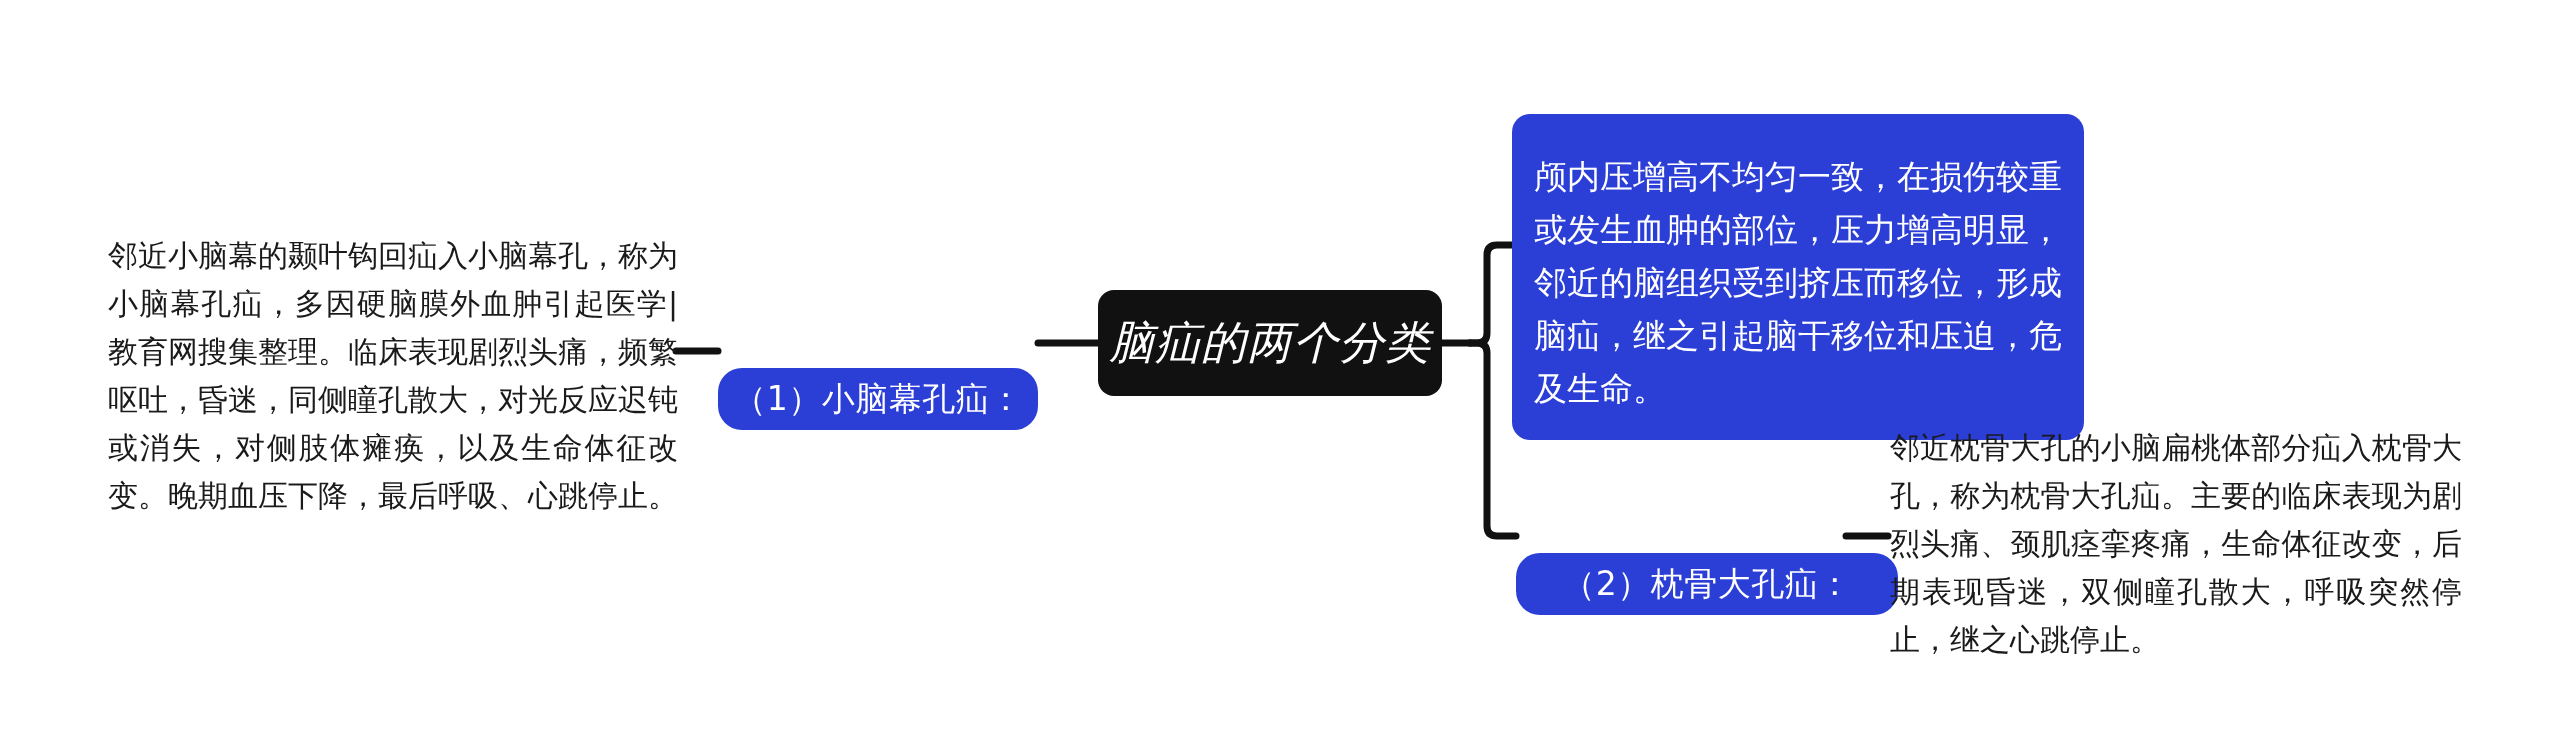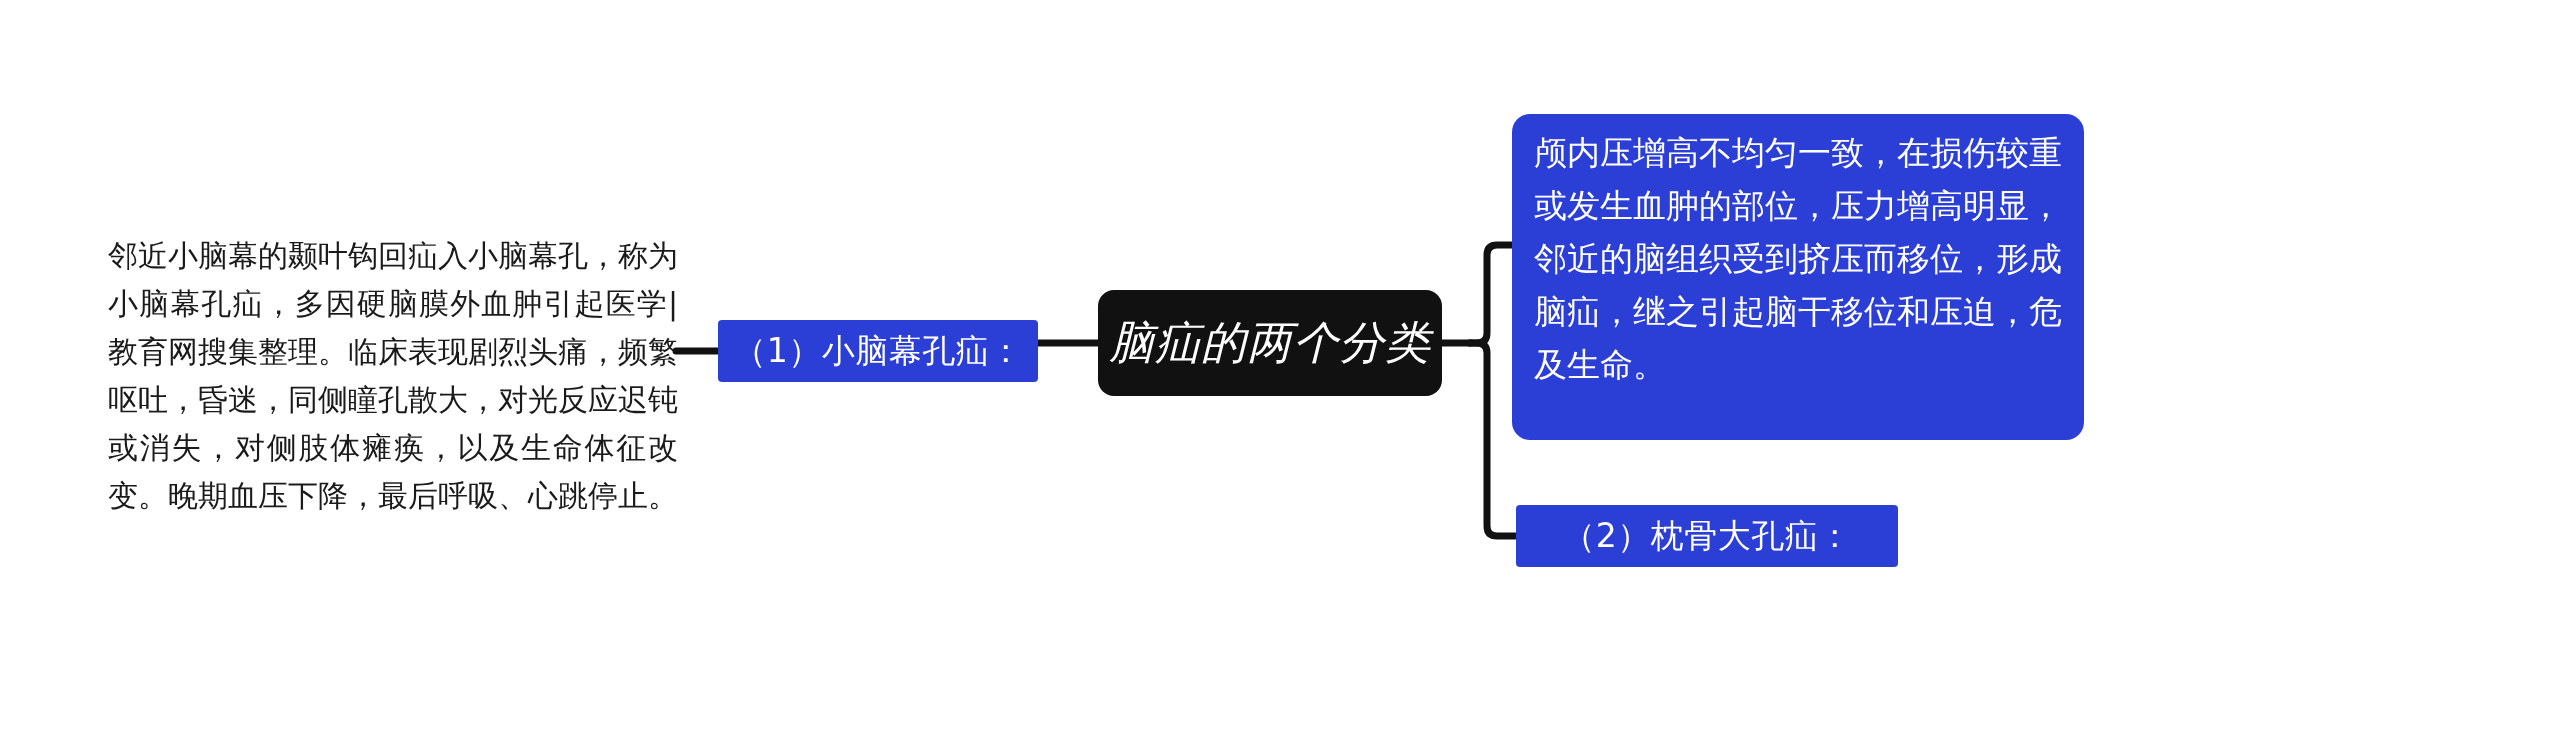--- a/index.html
+++ b/index.html
@@ -58,22 +58,23 @@
     color: #ffffff;
     font-size: 45px;
     line-height: 1.15;
     letter-spacing: 1px;
     white-space: nowrap;
     font-style: italic;
   }
 
   .branch-node {
     background: #2b3ed6;
-    border-radius: 4px;
+    border-radius: 24px;
     justify-content: center;
+    margin-top: 48px;
   }
   .branch-node .label {
     color: #ffffff;
     font-size: 33px;
     line-height: 1.2;
     white-space: nowrap;
     letter-spacing: 0.5px;
   }
 
   #branch-1 {
@@ -92,21 +93,21 @@
   
   .detail-box {
     position: absolute;
     left: 1512px;
     top: 114px;
     width: 572px;
     height: 326px;
     box-sizing: border-box;
     background: #2b3ed6;
     border-radius: 18px;
-    padding: 12px 22px 18px 22px;
+    padding: 36px 22px 18px 22px;
   }
   .detail-box .label {
     color: #ffffff;
     font-size: 33px;
     line-height: 53px;
     letter-spacing: 0px;
     display: block;
     text-align: justify;
     text-justify: inter-character;
   }
@@ -167,14 +168,17 @@
   </div>
 
   <div class="detail-box">
     <span class="label">颅内压增高不均匀一致，在损伤较重或发生血肿的部位，压力增高明显，邻近的脑组织受到挤压而移位，形成脑疝，继之引起脑干移位和压迫，危及生命。</span>
   </div>
 
   <div class="node branch-node" id="branch-2">
     <span class="label">（2）枕骨大孔疝：</span>
   </div>
 
+  <div class="text-leaf" id="leaf-right">
+    <span>邻近枕骨大孔的小脑扁桃体部分疝入枕骨大孔，称为枕骨大孔疝。主要的临床表现为剧烈头痛、颈肌痉挛疼痛，生命体征改变，后期表现昏迷，双侧瞳孔散大，呼吸突然停止，继之心跳停止。</span>
+  </div>
 
 </div>
 
 </body></html>

